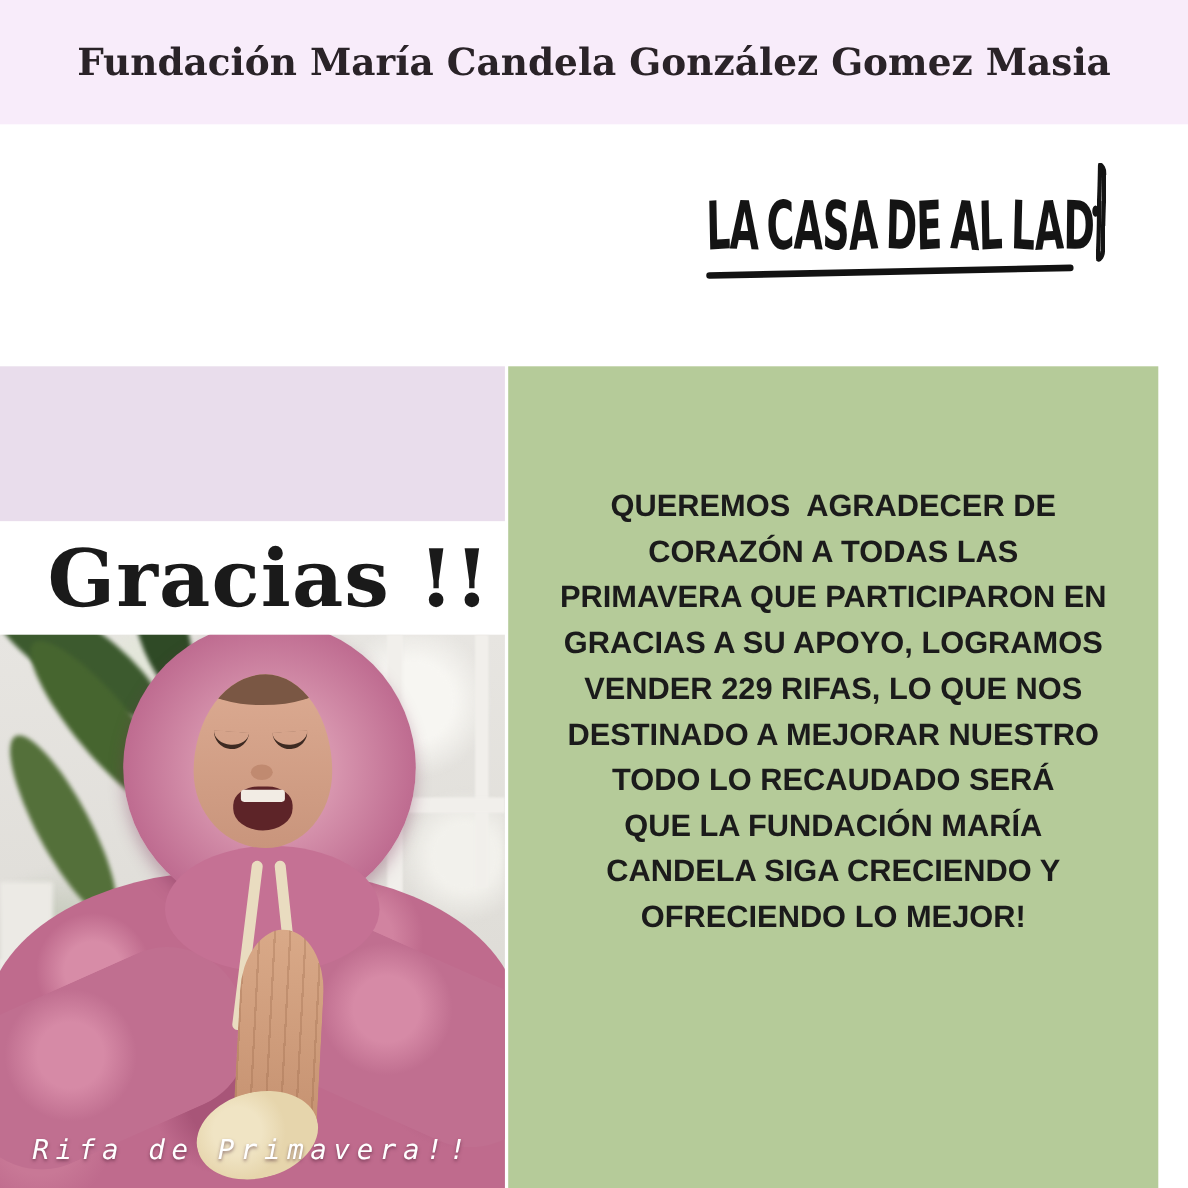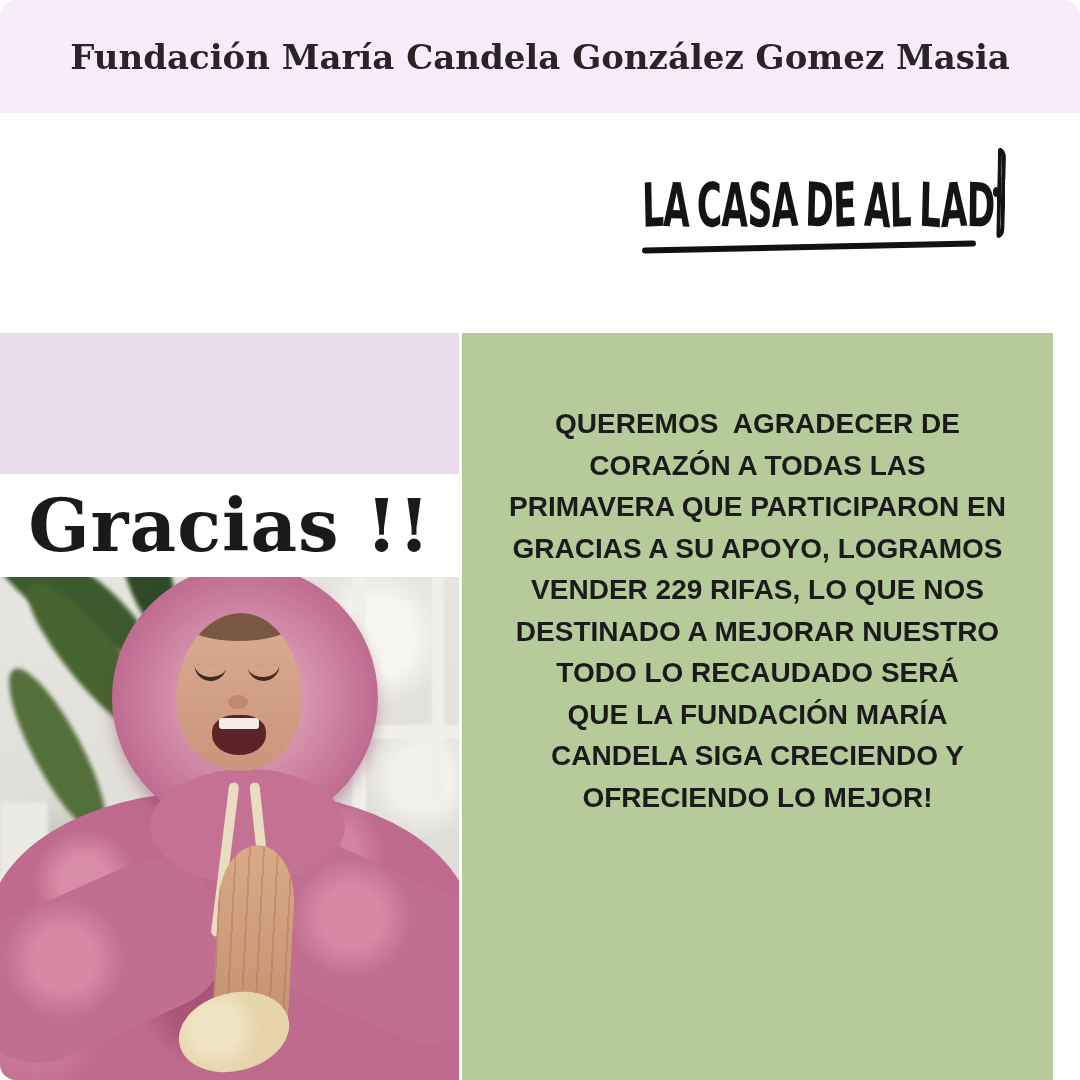--- a/index.html
+++ b/index.html
@@ -1,17 +1,17 @@
 <!DOCTYPE html>
 <html><head>
 <meta charset="utf-8">
 <style>
   html,body{margin:0;padding:0;background:#ffffff;}
   .canvas{position:relative;width:1080px;height:1080px;background:#ffffff;overflow:hidden;
-          font-family:"Liberation Sans",sans-serif;border-radius:16px;}
+          font-family:"Liberation Sans",sans-serif;}
 
   
   .banner{position:absolute;left:0;top:0;width:1080px;height:113px;background:#f8ecfa;
           display:flex;align-items:center;justify-content:center;}
   .banner-title{font-family:"DejaVu Serif","Liberation Serif",serif;font-weight:bold;
                 font-size:34px;color:#2a2328;letter-spacing:0px;}
 
   
   .logo{position:absolute;left:642px;top:176px;width:350px;}
   .logo-line{display:flex;align-items:flex-end;transform:scale(0.82,1.45);
@@ -26,21 +26,21 @@
              border:5px solid #141414;border-radius:4px 10px 10px 4px;transform:rotate(2deg);
              background:#ffffff;}
   .logo-door-knob{position:absolute;right:3px;top:22px;width:7px;height:7px;border-radius:50%;
                   background:#141414;}
   .logo-underline{margin-top:6px;width:334px;height:6px;background:#121212;
                   transform:rotate(-1.2deg);border-radius:3px;}
 
   
   .left-pink-block{position:absolute;left:0;top:333px;width:459px;height:141px;background:#e9ddec;}
   .gracias-band{position:absolute;left:0;top:474px;width:459px;height:103px;background:#ffffff;
-                display:flex;align-items:center;justify-content:center;}
+                display:flex;align-items:center;justify-content:center;padding-left:15px;}
   .gracias-heading{font-family:"DejaVu Serif","Liberation Serif",serif;font-weight:bold;
                    font-size:72px;color:#1a1a1a;letter-spacing:1px;}
 
   
   .photo{position:absolute;left:0;top:577px;width:459px;height:503px;overflow:hidden;
          background:linear-gradient(#e7e5e1,#d9d7d1);}
   .win-bokeh{position:absolute;left:0;top:0;width:100%;height:100%;filter:blur(3px);
      background-image:
        radial-gradient(circle at 82% 12%, #f7f6f2 0 36px, rgba(247,246,242,0) 70px),
        radial-gradient(circle at 92% 40%, #f2f1ec 0 30px, rgba(242,241,236,0) 60px),
@@ -100,21 +100,21 @@
             rgba(0,0,0,0) 2px 14px),linear-gradient(#d9a988,#c4906f);}
   .cuff{position:absolute;left:178px;top:416px;width:112px;height:78px;border-radius:50%;
         background:#e6d5ac;transform:rotate(-14deg);
         background-image:radial-gradient(circle at 35% 40%, #f0e4c4 0 22px, rgba(240,228,196,0) 44px);}
   .photo-caption{position:absolute;left:0;bottom:20px;width:100%;text-align:center;
         font-family:"DejaVu Sans Mono","Liberation Mono",monospace;font-style:italic;
         font-size:25px;letter-spacing:6px;color:#ffffff;text-shadow:0 1px 3px rgba(60,20,40,.5);}
 
   
   .green-panel{position:absolute;left:462px;top:333px;width:591px;height:747px;background:#b5cb99;}
-  .message{padding:70px 12px 0 12px;text-align:center;}
+  .message{padding:70px 12px 0 12px;text-align:center;margin-top:36px;}
   .msg-line{font-family:"Liberation Sans",sans-serif;font-weight:bold;font-size:28px;
             line-height:41.5px;color:#1b1b1b;white-space:pre;}
 </style>
 </head>
 <body>
 
 <div class="canvas">
 
   <div class="banner">
     <div class="banner-title">Fundación María Candela González Gomez Masia</div>
@@ -160,20 +160,21 @@
       <div class="nose"></div>
       <div class="mouth">
         <div class="teeth"></div>
       </div>
     </div>
     <div class="string string1"></div>
     <div class="string string2"></div>
     <div class="hands"></div>
     <div class="cuff"></div>
 
+    <div class="photo-caption">Rifa de Primavera!!</div>
   </div>
 
   <div class="green-panel">
     <div class="message">
         <div class="msg-line">QUEREMOS  AGRADECER DE</div>
         <div class="msg-line">CORAZÓN A TODAS LAS</div>
         <div class="msg-line">PRIMAVERA QUE PARTICIPARON EN</div>
         <div class="msg-line">GRACIAS A SU APOYO, LOGRAMOS</div>
         <div class="msg-line">VENDER 229 RIFAS, LO QUE NOS</div>
         <div class="msg-line">DESTINADO A MEJORAR NUESTRO</div>

